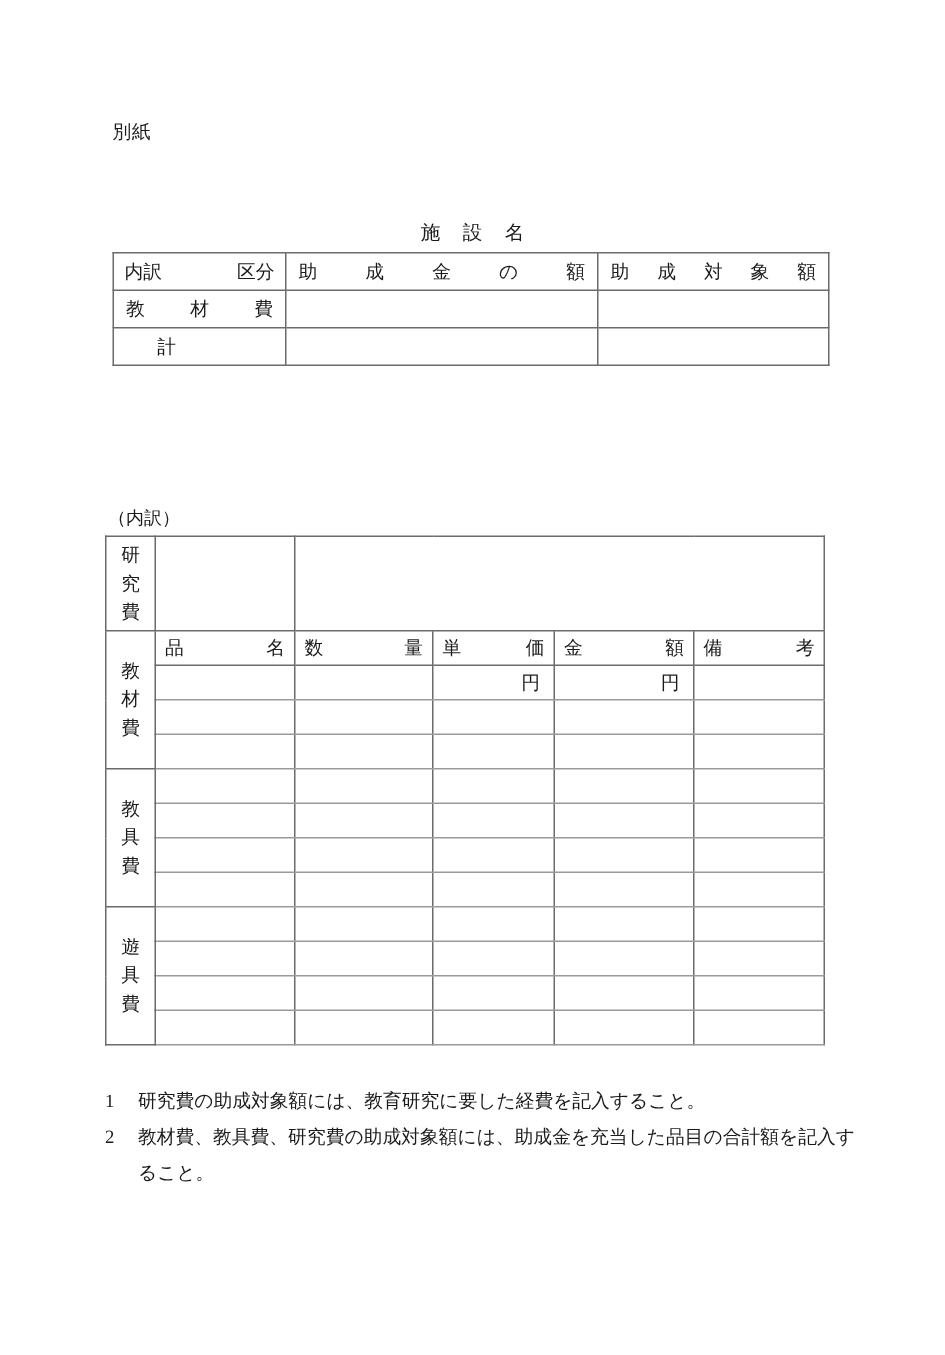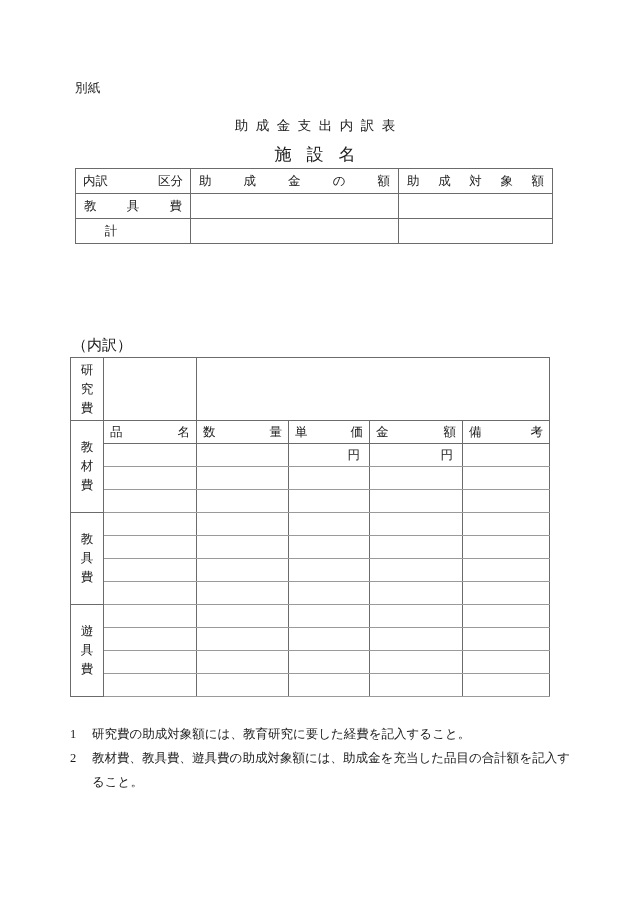--- a/index.html
+++ b/index.html
@@ -44,21 +44,21 @@
     line-height: 18px;
     letter-spacing: 7.5px;
     text-indent: 7.5px;
   }
   .facility-title {
     position: absolute;
     left: 0;
     right: 0;
     top: 146px;
     text-align: center;
-    font-size: 17px;
+    font-size: 13px;
     line-height: 18px;
     letter-spacing: 15px;
     text-indent: 15px;
   }
 
   
   .form-table {
     position: absolute;
     border-collapse: collapse;
     table-layout: fixed;
@@ -118,21 +118,21 @@
     text-align: right;
     padding-right: 9px;
     font-size: 12.5px;
   }
 
   
   .breakdown-label {
     position: absolute;
     left: 72px;
     top: 337px;
-    font-size: 15px;
+    font-size: 12px;
     line-height: 16px;
   }
 
   
   #table-detail {
     left: 70px;
     top: 357px;
     width: 479px;
   }
   #table-detail td {
@@ -187,21 +187,20 @@
     text-align: justify;
   }
 </style>
 </head>
 <body>
 
 <div class="page">
 
   <div class="sheet-label">別紙</div>
 
-  <div class="doc-title">助成金支出内訳表</div>
   <div class="facility-title">施設名</div>
 
   <table class="form-table" id="table-summary">
     <colgroup>
       <col style="width:115px">
       <col style="width:208px">
       <col style="width:154px">
     </colgroup>
     <tbody id="summary-body">
         <tr>
@@ -213,21 +212,21 @@
           </td>
           <td>
             <span class="spread">助成金の額</span>
           </td>
           <td>
             <span class="spread">助成対象額</span>
           </td>
         </tr>
         <tr>
           <td>
-            <span class="category-label">教具費</span>
+            <span class="category-label">教材費</span>
           </td>
           <td></td>
           <td></td>
         </tr>
         <tr>
           <td>
             <span class="category-total">計</span>
           </td>
           <td></td>
           <td></td>
@@ -372,17 +371,17 @@
       </tbody>
   </table>
 
   <div class="notes" id="notes-container">
       <div class="note">
         <div class="note-num">1</div>
         <div class="note-text">研究費の助成対象額には、教育研究に要した経費を記入すること。</div>
       </div>
       <div class="note">
         <div class="note-num">2</div>
-        <div class="note-text">教材費、教具費、遊具費の助成対象額には、助成金を充当した品目の合計額を記入すること。</div>
+        <div class="note-text">教材費、教具費、研究費の助成対象額には、助成金を充当した品目の合計額を記入すること。</div>
       </div>
     </div>
 
 </div>
 
 </body></html>

